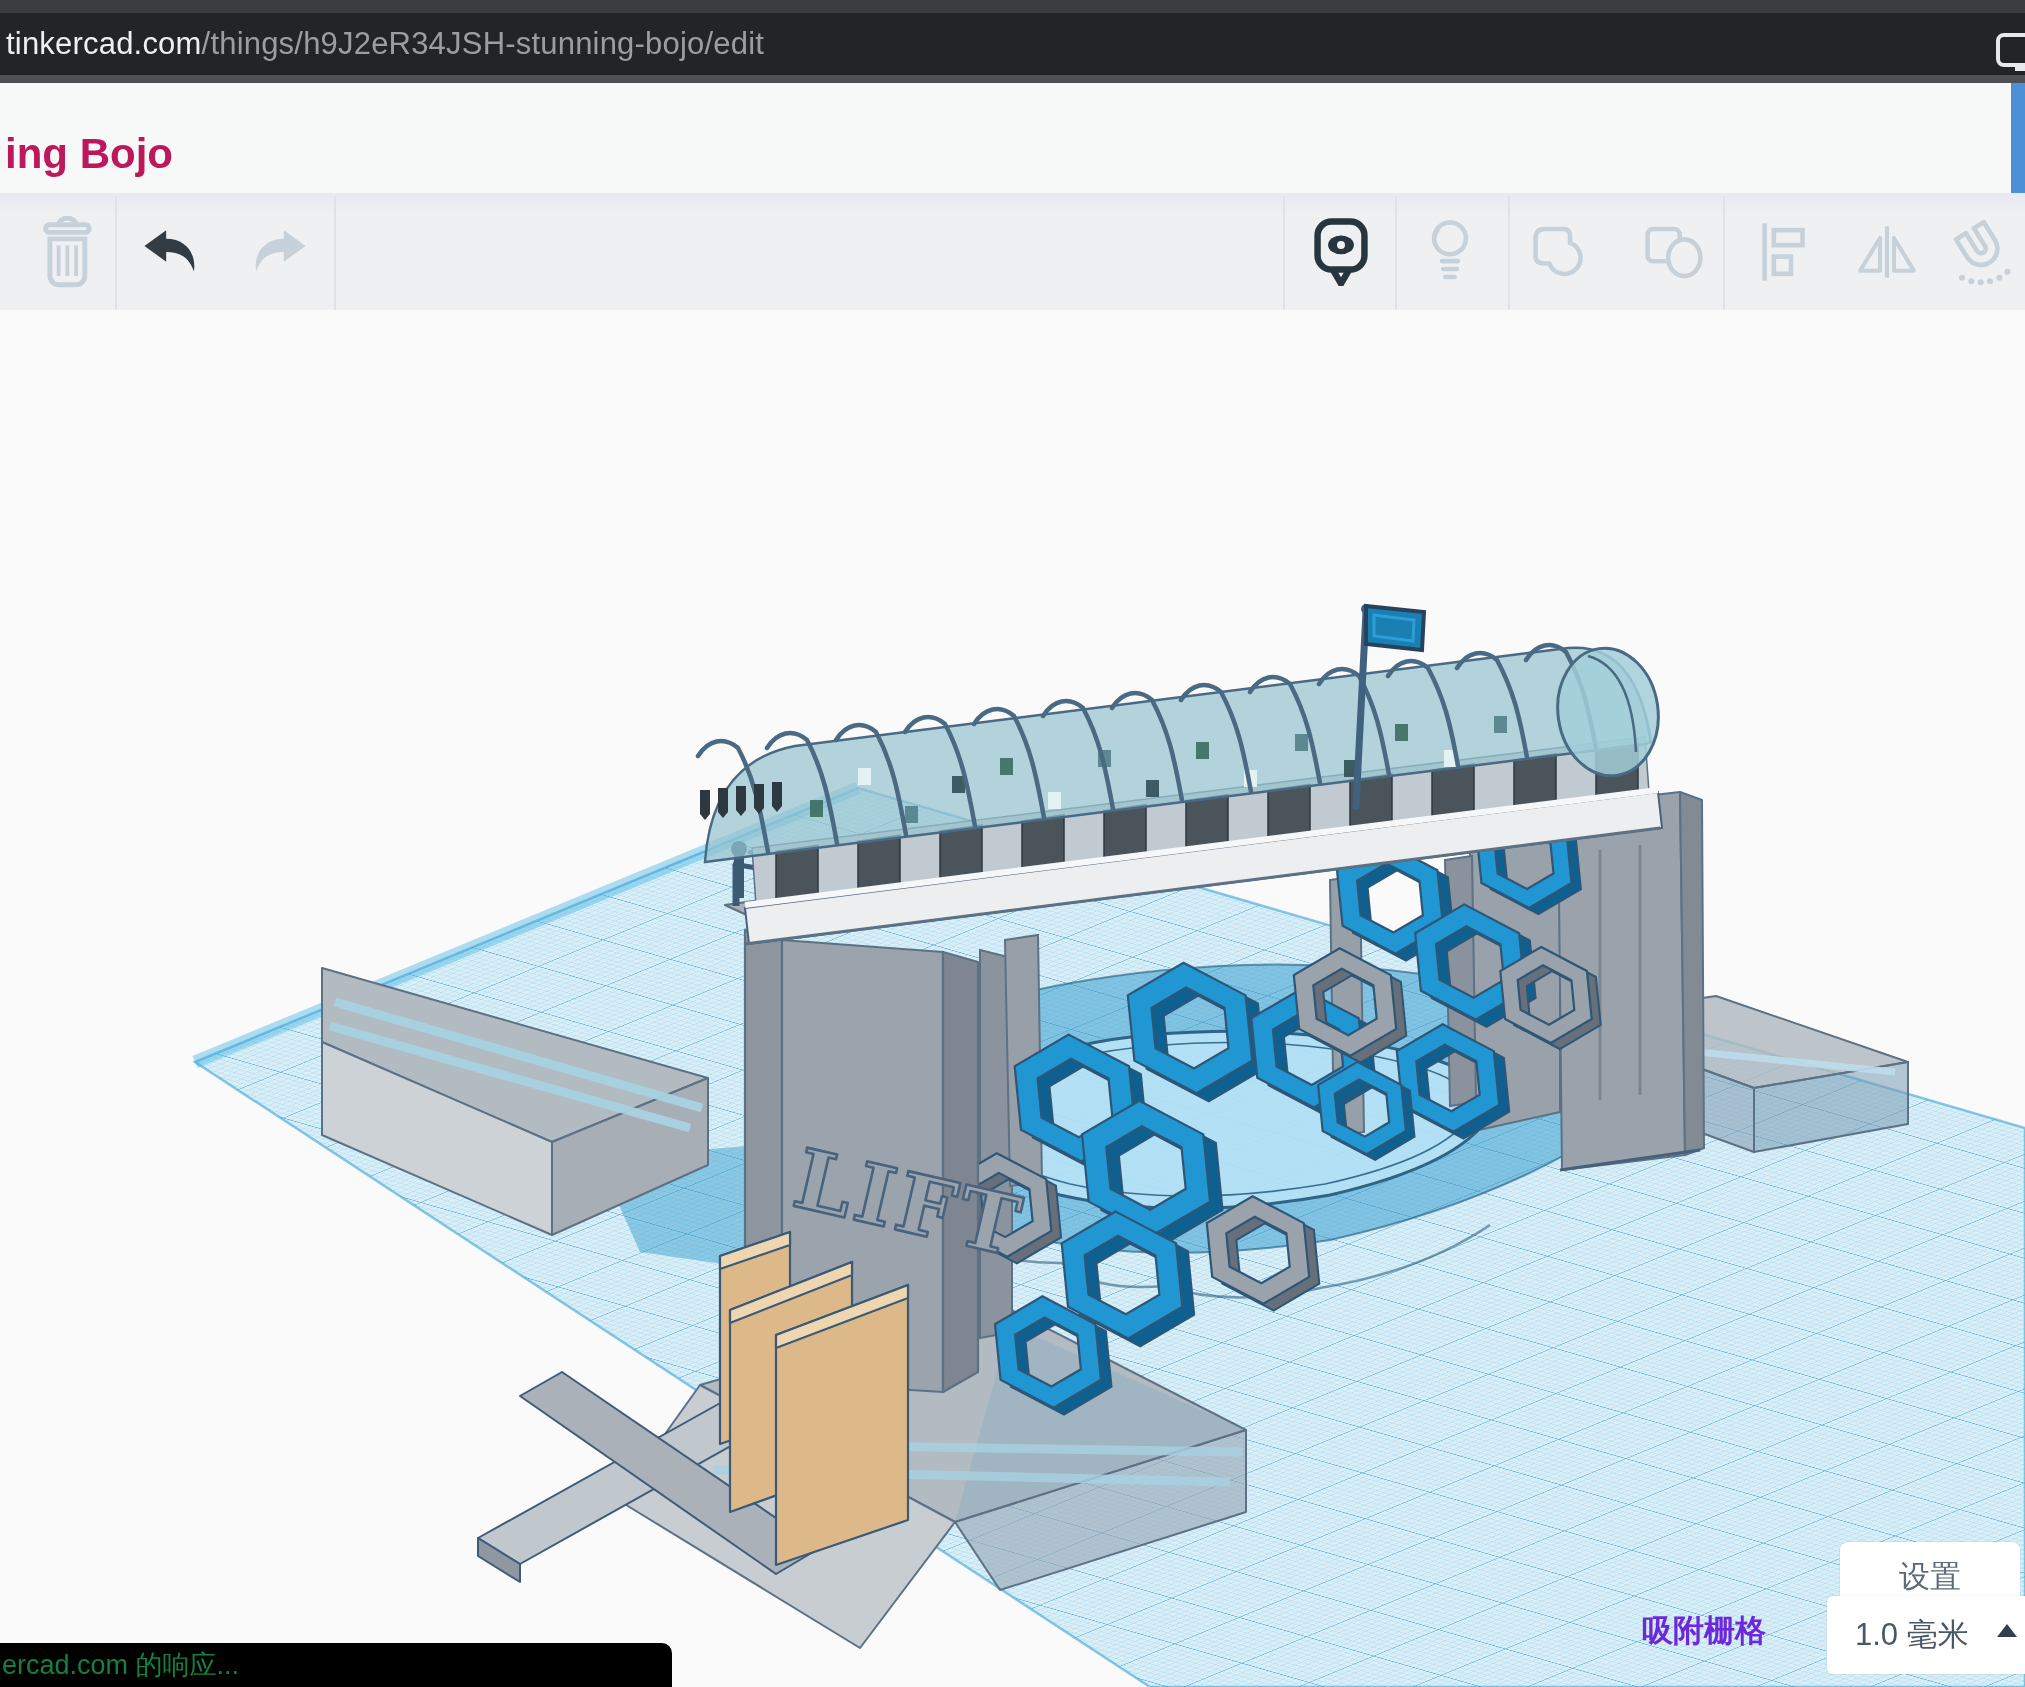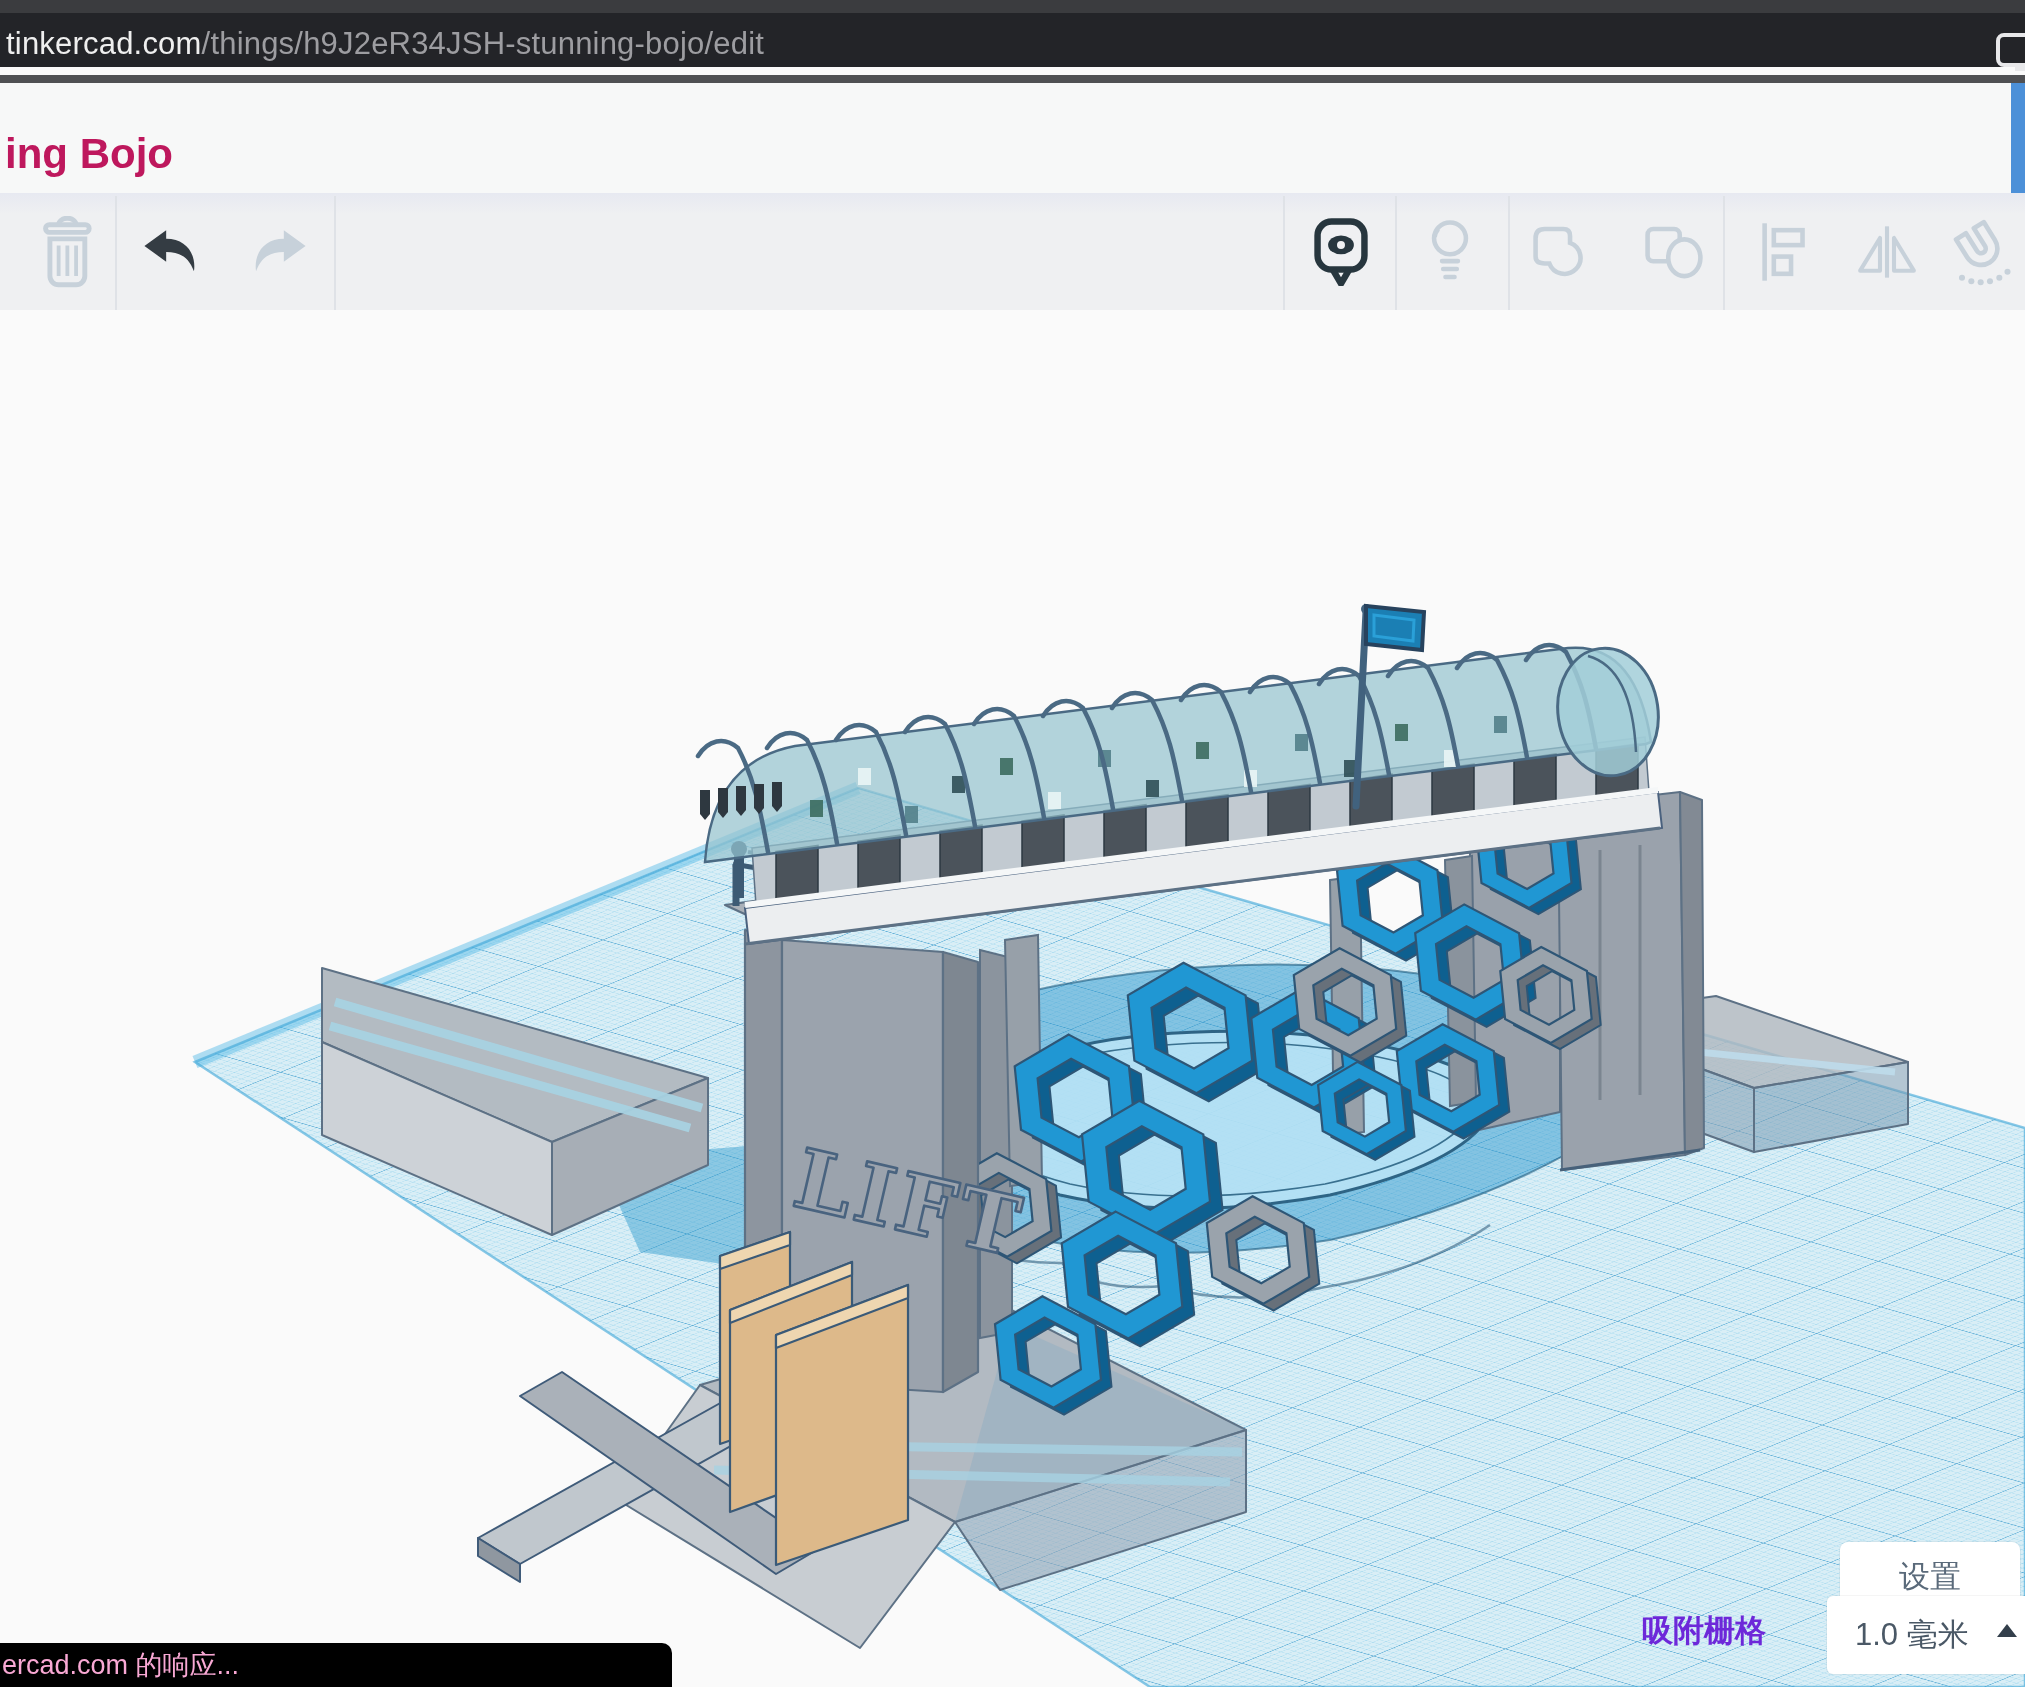--- a/index.html
+++ b/index.html
@@ -1,20 +1,20 @@
 <!DOCTYPE html>
 <html><head>
 <meta charset="utf-8">
 <style>
   html,body{margin:0;padding:0;}
   body{width:2025px;height:1687px;position:relative;overflow:hidden;
        font-family:"Liberation Sans","DejaVu Sans",sans-serif;background:#fafafa;}
 
   
-  .urlbar{position:absolute;left:0;top:0;width:2025px;height:67px;background:#232428;}
+  .urlbar{position:absolute;left:0;top:0;width:2025px;height:75px;background:#232428;}
   .tabstrip{position:absolute;left:0;top:0;width:2025px;height:13px;background:#3b3c3f;}
   .urlrow{position:absolute;left:0;top:13px;width:2025px;height:62px;display:flex;align-items:center;}
   .urltext{margin-left:6px;font-size:31px;letter-spacing:0.2px;white-space:nowrap;}
   .host{color:#efefef;}
   .path{color:#9d9da1;}
   .sidepanel-icon{position:absolute;right:-10px;top:20px;width:40px;height:38px;}
 
   .chromeedge{position:absolute;left:0;top:75px;width:2025px;height:8px;background:#4f5053;}
 
   .titlebar{position:absolute;left:0;top:83px;width:2025px;height:110px;background:#f7f8f8;}
@@ -37,21 +37,21 @@
      font-size:31px;color:#5a6a7a;margin-top:36px;}
   .snap-label{position:absolute;left:1642px;top:1610px;font-size:31px;font-weight:600;color:#6d28d9;}
   .snap-dd{position:absolute;left:1827px;top:1596px;width:198px;height:78px;background:#ffffff;
      border-radius:6px 0 0 6px;display:flex;align-items:center;box-shadow:0 0 0 1px rgba(0,0,0,0.04);}
   .snap-val{margin-left:28px;font-size:31px;color:#4a5866;}
   .dd-arrow{position:absolute;right:8px;top:28px;width:0;height:0;
      border-left:10px solid transparent;border-right:10px solid transparent;border-bottom:13px solid #333f4b;}
 
   .status-toast{position:absolute;left:0;top:1643px;width:672px;height:44px;background:#000;
      border-radius:0 10px 0 0;display:flex;align-items:center;}
-  .status-text{margin-left:2px;font-size:27px;color:#f9a8d4;white-space:nowrap;}
+  .status-text{margin-left:2px;font-size:27px;color:#15803d;white-space:nowrap;}
 
   svg text.lift{font-family:"DejaVu Serif","Liberation Serif",serif;font-weight:bold;}
 </style>
 </head>
 <body>
 
 <div class="urlbar">
   <div class="tabstrip"></div>
   <div class="urlrow">
     <div class="urltext"><span class="host">tinkercad.com</span><span class="path">/things/h9J2eR34JSH-stunning-bojo/edit</span></div>

